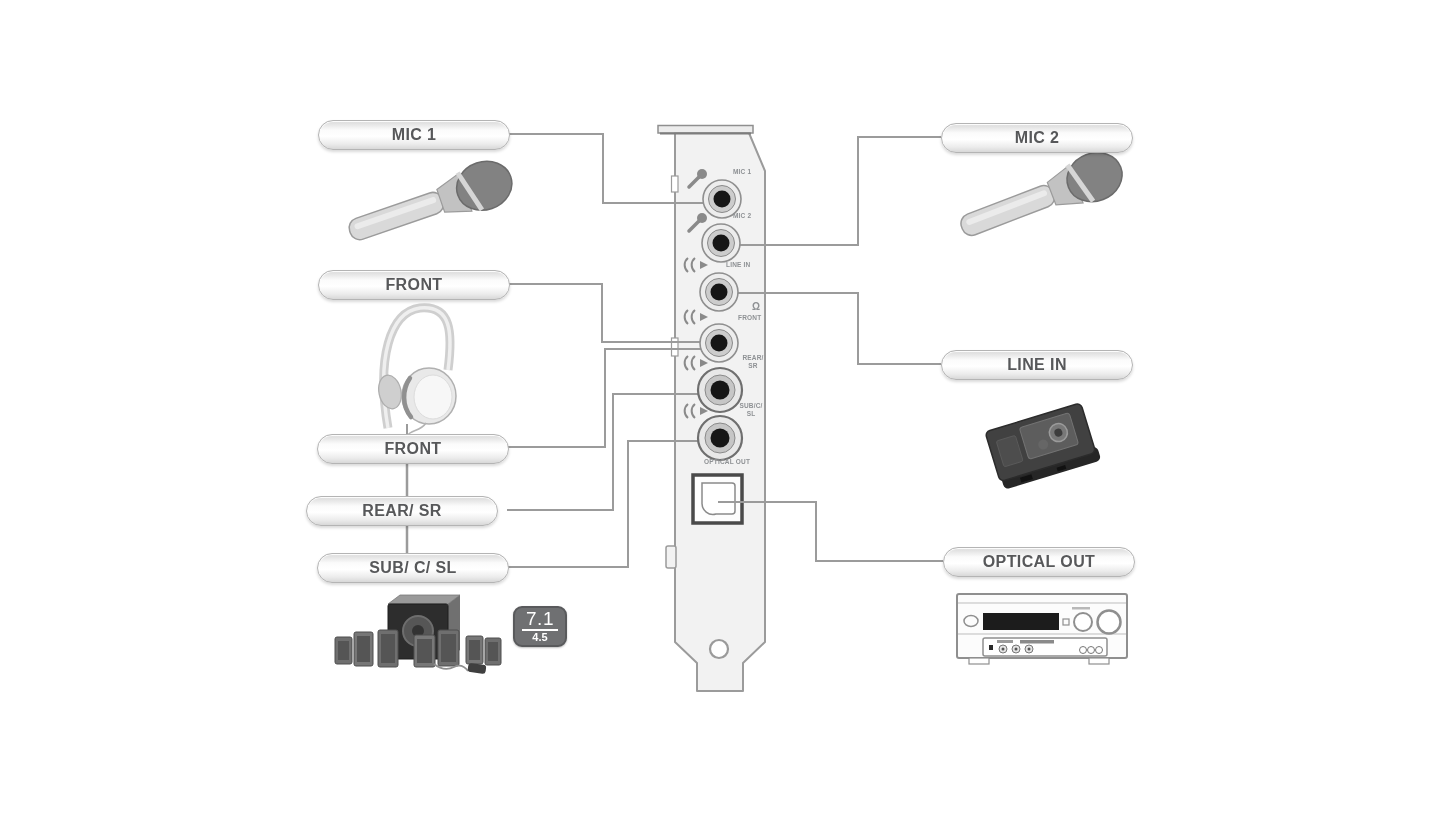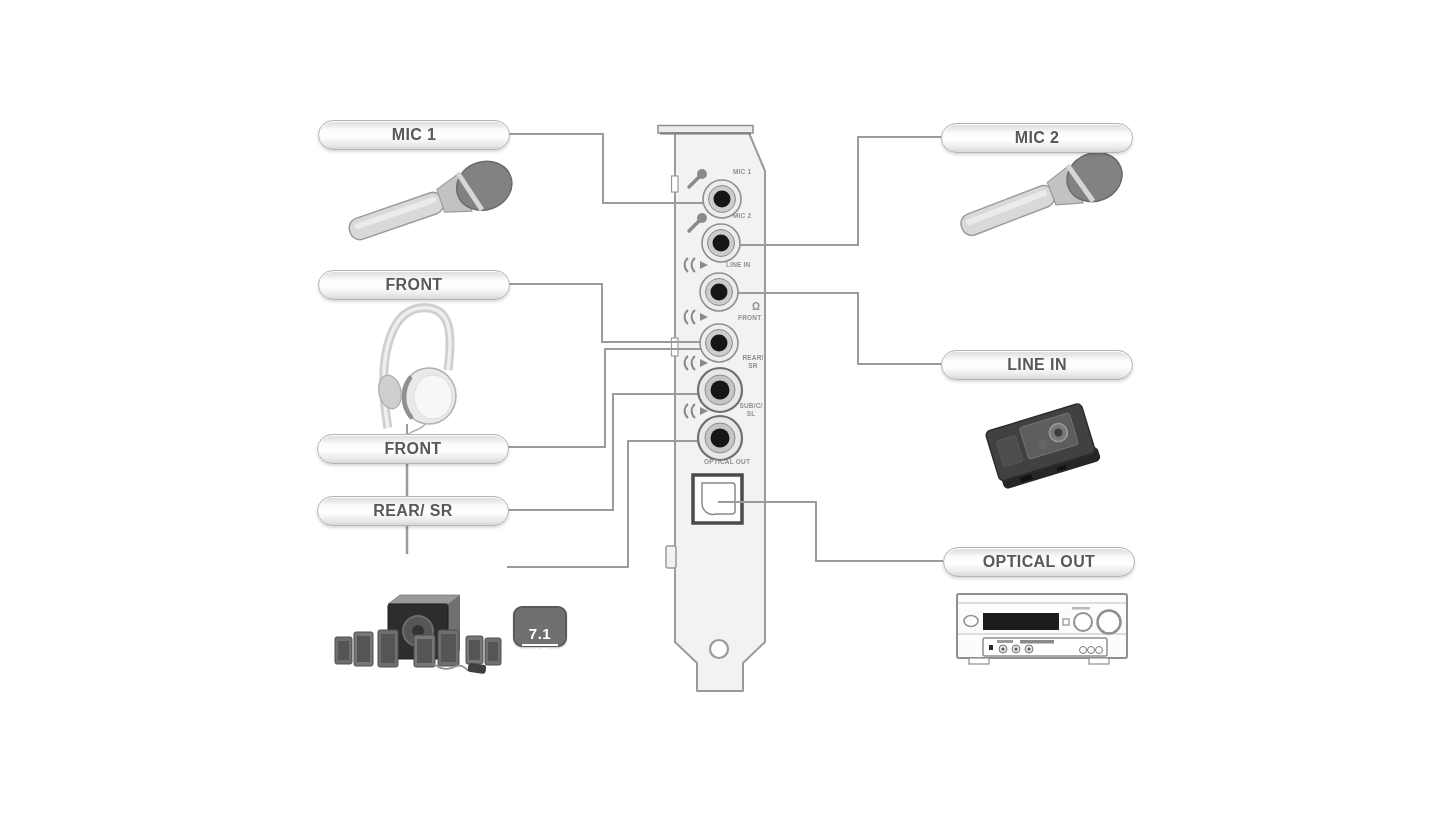--- a/index.html
+++ b/index.html
@@ -26,21 +26,21 @@
   #hp-glyph{
     position:absolute;left:752px;top:302px;color:#8e9194;
     font-size:10px;font-weight:bold;line-height:10px;
   }
   #badge{
     position:absolute;left:513px;top:606px;width:54px;height:41px;
     background:#6f7072;border:2px solid #595a5c;border-radius:9px;
     box-sizing:border-box;color:#ffffff;text-align:center;
     box-shadow:0 1px 2px rgba(0,0,0,0.25);
   }
-  #badge .b-top{display:block;font-weight:bold;font-size:15px;line-height:19px;margin-top:16px;letter-spacing:0.5px;}
+  #badge .b-top{display:block;font-weight:normal;font-size:19px;line-height:19px;margin-top:1px;letter-spacing:0.5px;}
   #badge .b-div{width:36px;margin:1px auto 0 auto;border-top:2px solid #ffffff;}
   #badge .b-bottom{display:block;font-weight:bold;font-size:11px;line-height:12px;}
 </style>
 </head>
 <body>
 
 <div id="stage">
 
 <svg id="diagram-svg" width="1445" height="813" viewBox="0 0 1445 813">
 
@@ -239,22 +239,25 @@
 
 <div class="pill" style="left:318px;top:120px">
       <span>MIC 1</span>
     </div>
 <div class="pill" style="left:318px;top:270px">
       <span>FRONT</span>
     </div>
 <div class="pill" style="left:317px;top:434px">
       <span>FRONT</span>
     </div>
-<div class="pill" style="left:317px;top:496px">
+<div class="pill" style="left:306px;top:496px">
       <span>REAR/ SR</span>
+    </div>
+<div class="pill" style="left:317px;top:553px">
+      <span>SUB/ C/ SL</span>
     </div>
 <div class="pill" style="left:941px;top:123px">
       <span>MIC 2</span>
     </div>
 <div class="pill" style="left:941px;top:350px">
       <span>LINE IN</span>
     </div>
 <div class="pill" style="left:943px;top:547px">
       <span>OPTICAL OUT</span>
     </div>

